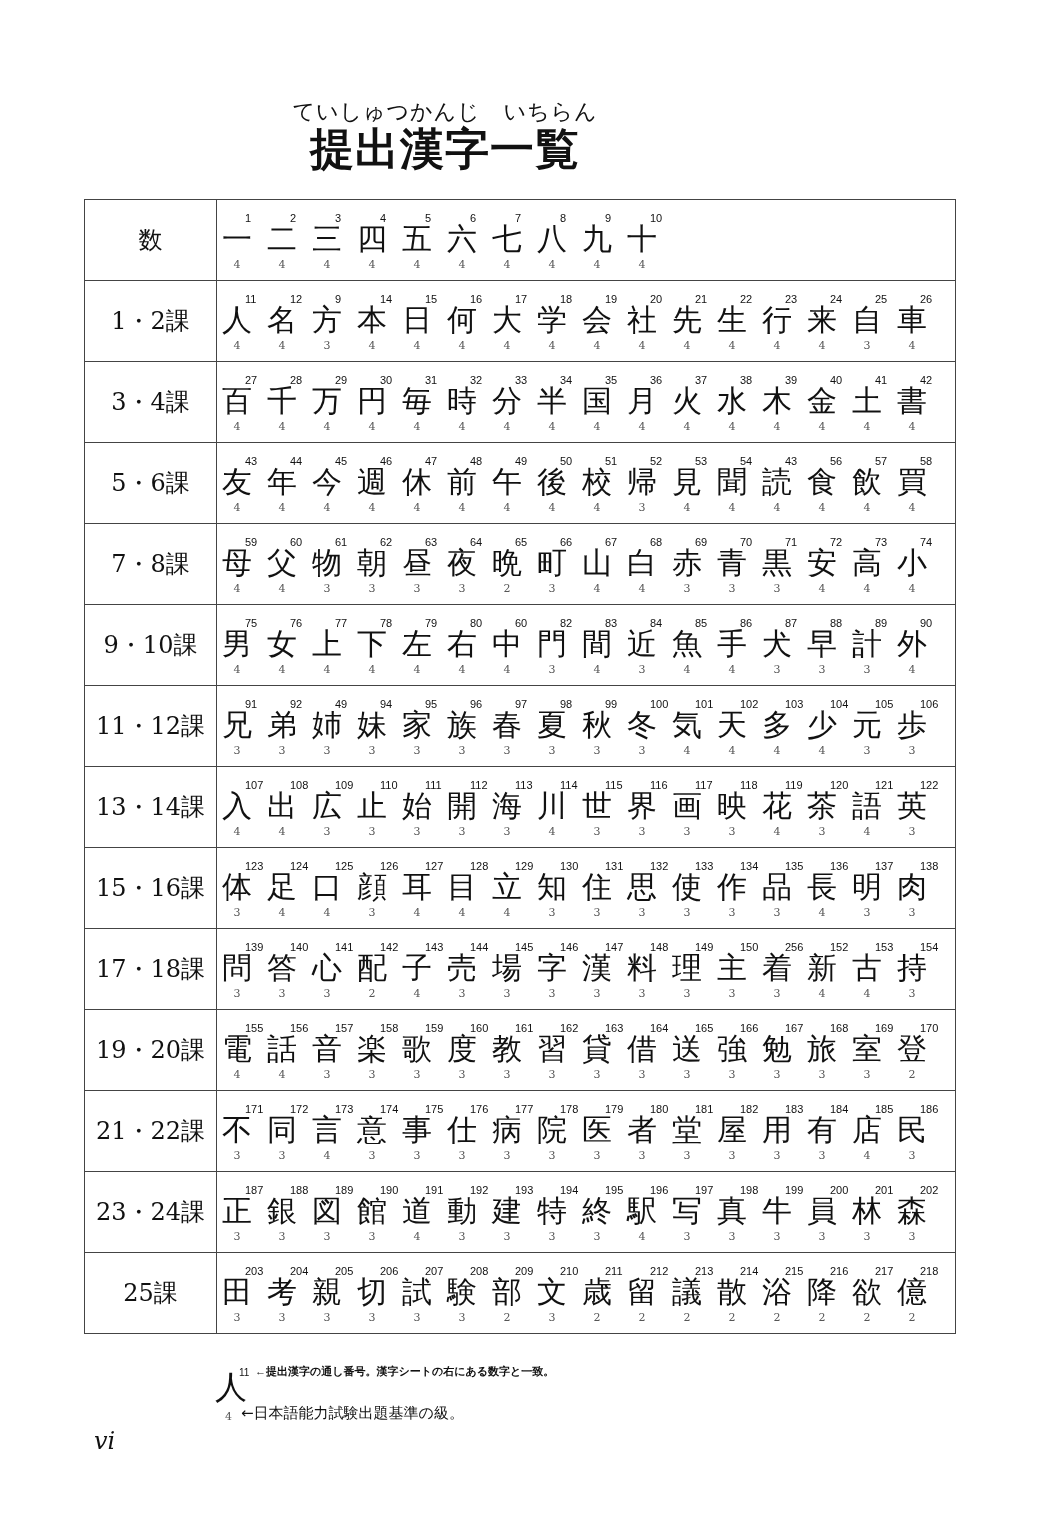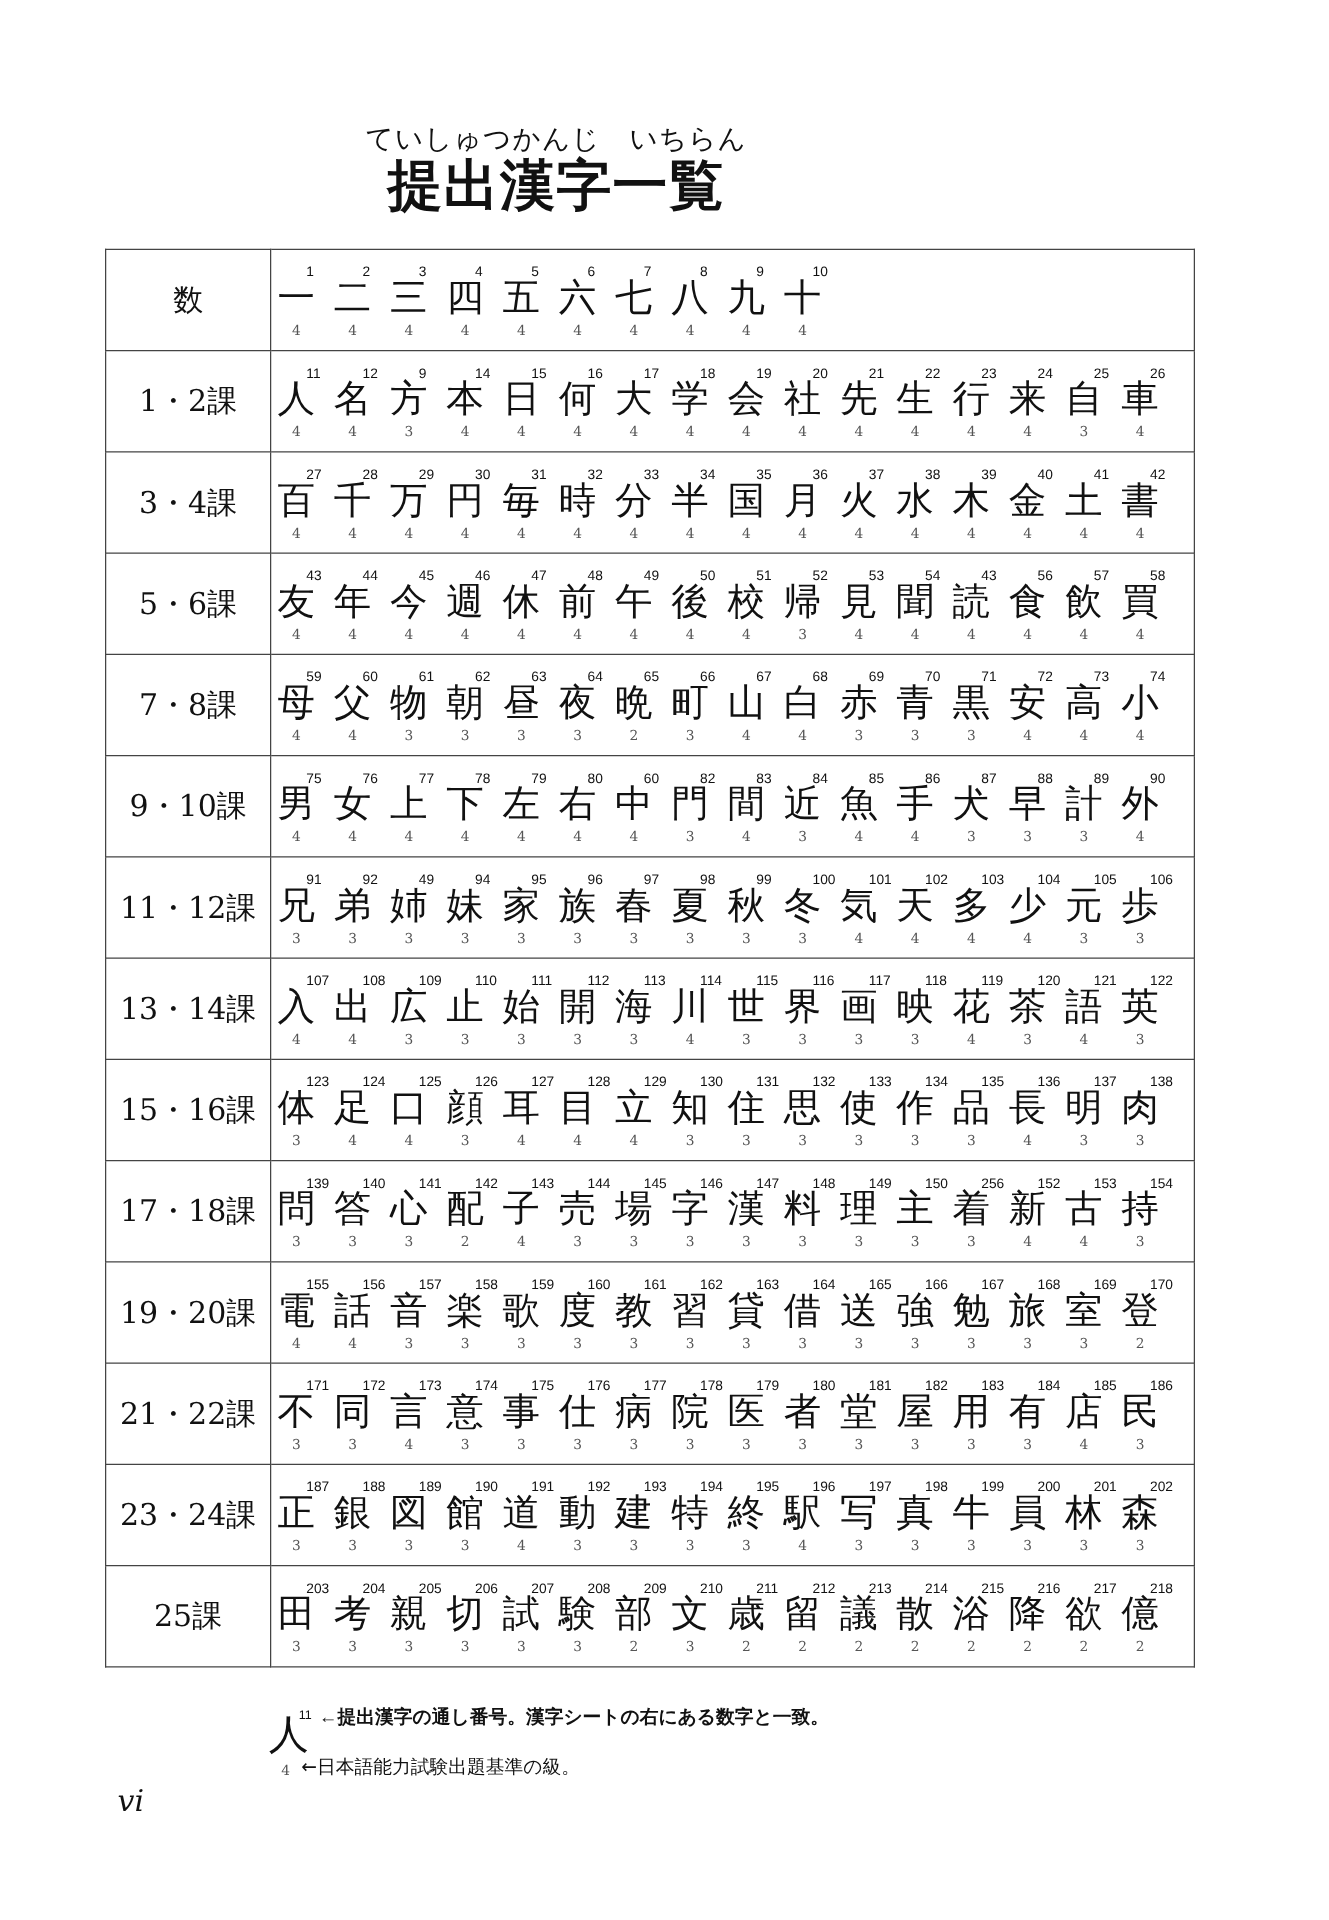--- a/index.html
+++ b/index.html
@@ -14,21 +14,21 @@
   td.cells { padding-left: 6px; }
   .row-flex { display: flex; align-items: flex-end; height: 80px; }
   .kcell { width: 45px; position: relative; height: 80px; }
   .kcell .num { position: absolute; top: 12px; left: 28px; font-family: "Liberation Sans", "DejaVu Sans", sans-serif; font-size: 11px; color: #111; }
   .kcell .kan { position: absolute; top: 22px; left: 0; width: 40px; text-align: center; font-size: 30px; line-height: 34px; color: #111; }
   .kcell .lvl { position: absolute; top: 58px; left: 0; width: 40px; text-align: center; font-size: 11px; color: #555; }
   .legend { position: absolute; left: 215px; top: 1362px; width: 600px; height: 70px; }
   .legend .l-kan { position: absolute; left: 0; top: 8px; font-size: 32px; line-height: 34px; }
   .legend .l-num { position: absolute; left: 24px; top: 5px; font-family: "Liberation Sans", sans-serif; font-size: 10px; }
   .legend .l-lvl { position: absolute; left: 10px; top: 48px; font-size: 11px; color: #555; }
-  .legend .l-note1 { position: absolute; left: 40px; top: 2px; font-family: Liberation Sans, sans-serif; font-weight: bold; font-size: 15px; }
+  .legend .l-note1 { position: absolute; left: 40px; top: 2px; font-family: Liberation Sans, sans-serif; font-weight: bold; font-size: 11px; }
   .legend .l-note2 { position: absolute; left: 26px; top: 42px; font-family: "DejaVu Sans", "Liberation Sans", sans-serif; font-size: 15px; text-align: center; }
   .page-num { position: absolute; left: 94px; top: 1427px; font-size: 24px; font-style: italic; }
 </style>
 </head>
 <body>
 
 <div class="title-block">
   <div class="ruby">ていしゅつかんじ　いちらん</div>
   <div class="title">提出漢字一覧</div>
 </div>

